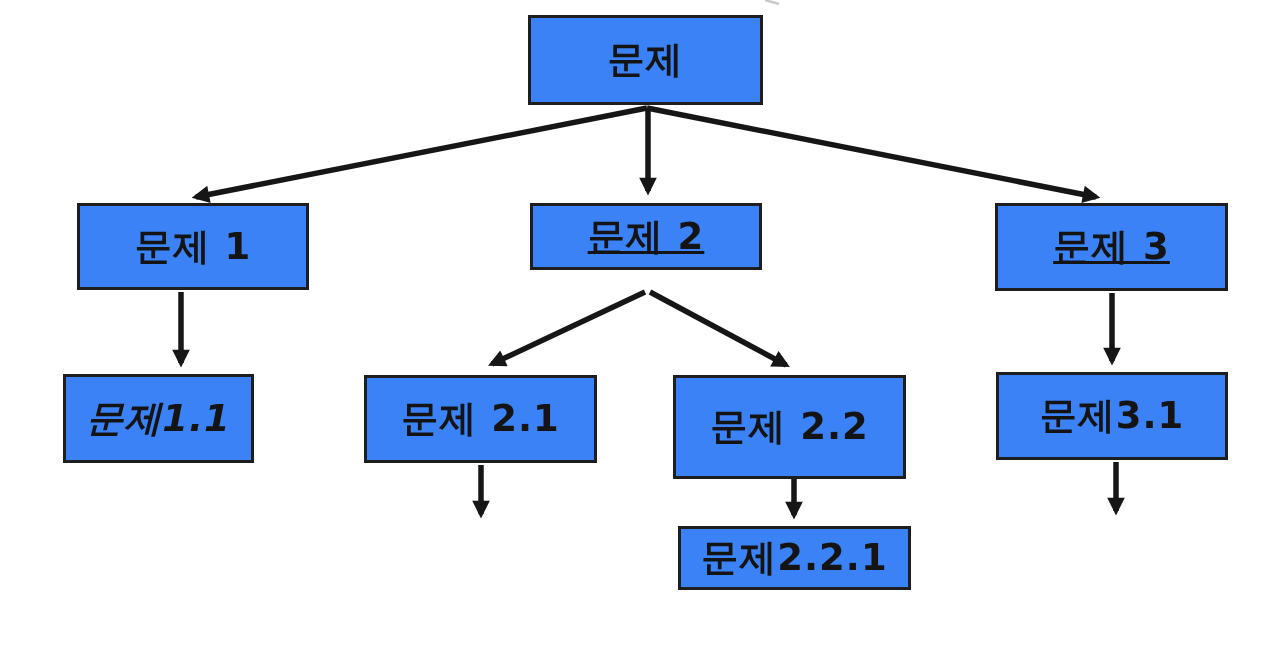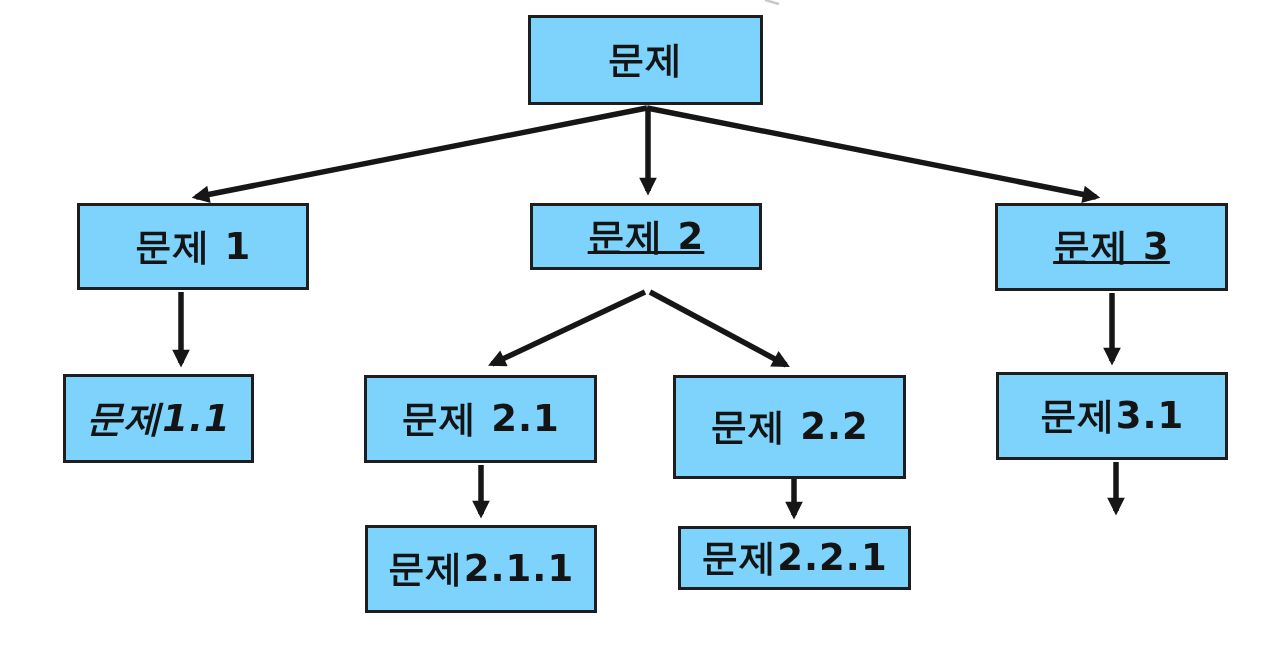--- a/index.html
+++ b/index.html
@@ -19,21 +19,21 @@
     position: absolute;
     left: 0;
     top: 0;
     width: 1284px;
     height: 652px;
     pointer-events: none;
   }
   .node {
     position: absolute;
     box-sizing: border-box;
-    background: #7dd3fc;
+    background: #3b82f6;
     border: 3px solid #1e1e1e;
     color: #141414;
     display: flex;
     align-items: center;
     justify-content: center;
     font-size: 37px;
     font-weight: 700;
     letter-spacing: 1px;
     white-space: nowrap;
   }
@@ -82,16 +82,15 @@
 
   <div class="node n-1">문제 1</div>
   <div class="node n-2">문제 2</div>
   <div class="node n-3">문제 3</div>
 
   <div class="node n-1-1">문제1.1</div>
   <div class="node n-2-1">문제 2.1</div>
   <div class="node n-2-2">문제 2.2</div>
   <div class="node n-3-1">문제3.1</div>
 
-  <div class="node n-2-1-1">문제2.1.1</div>
   <div class="node n-2-2-1">문제2.2.1</div>
 
 </div>
 
 </body></html>

